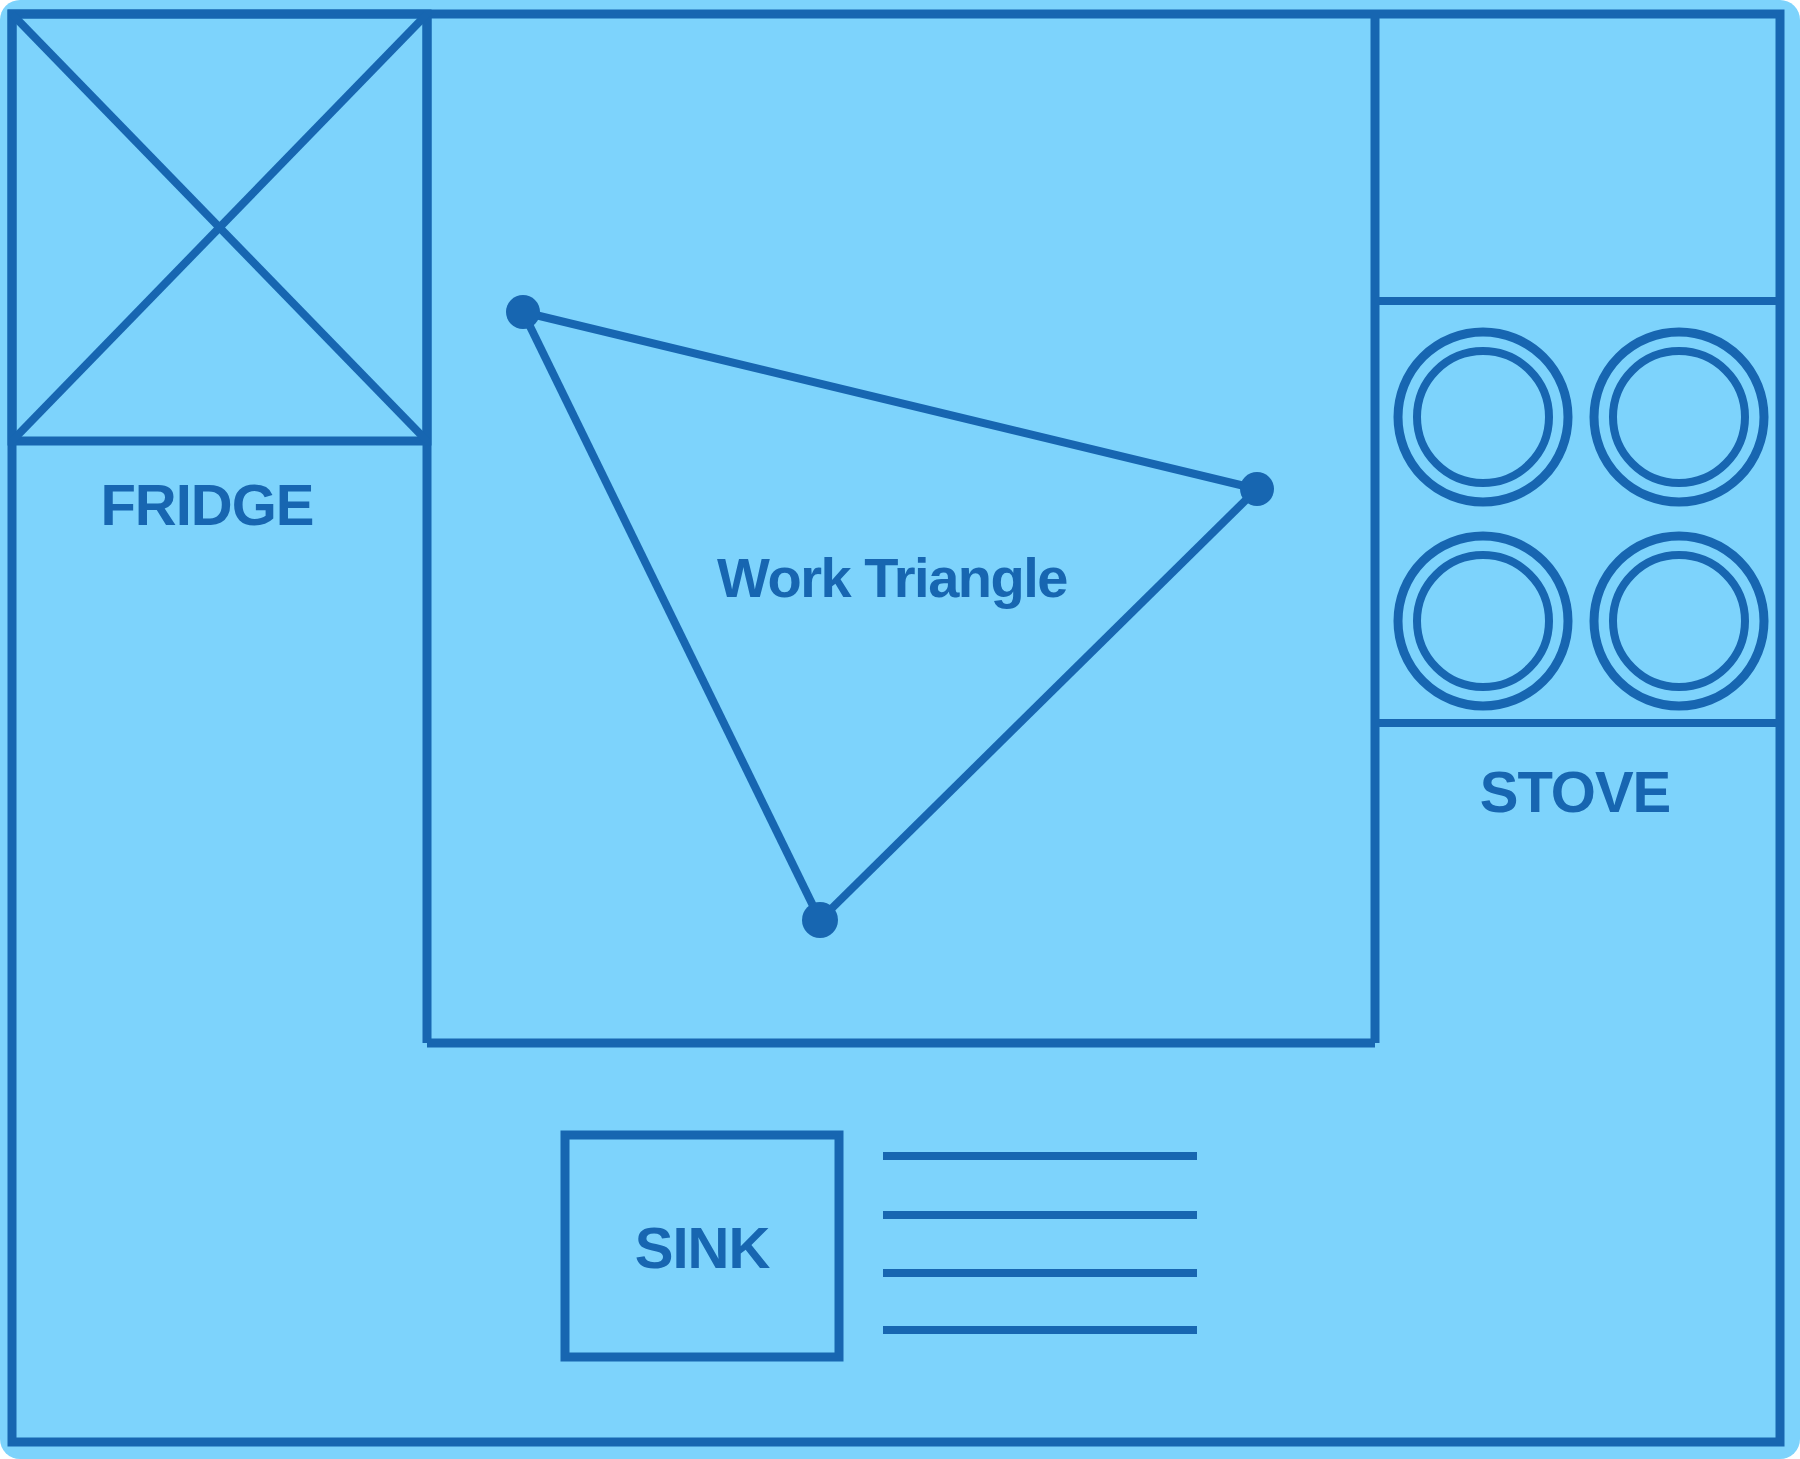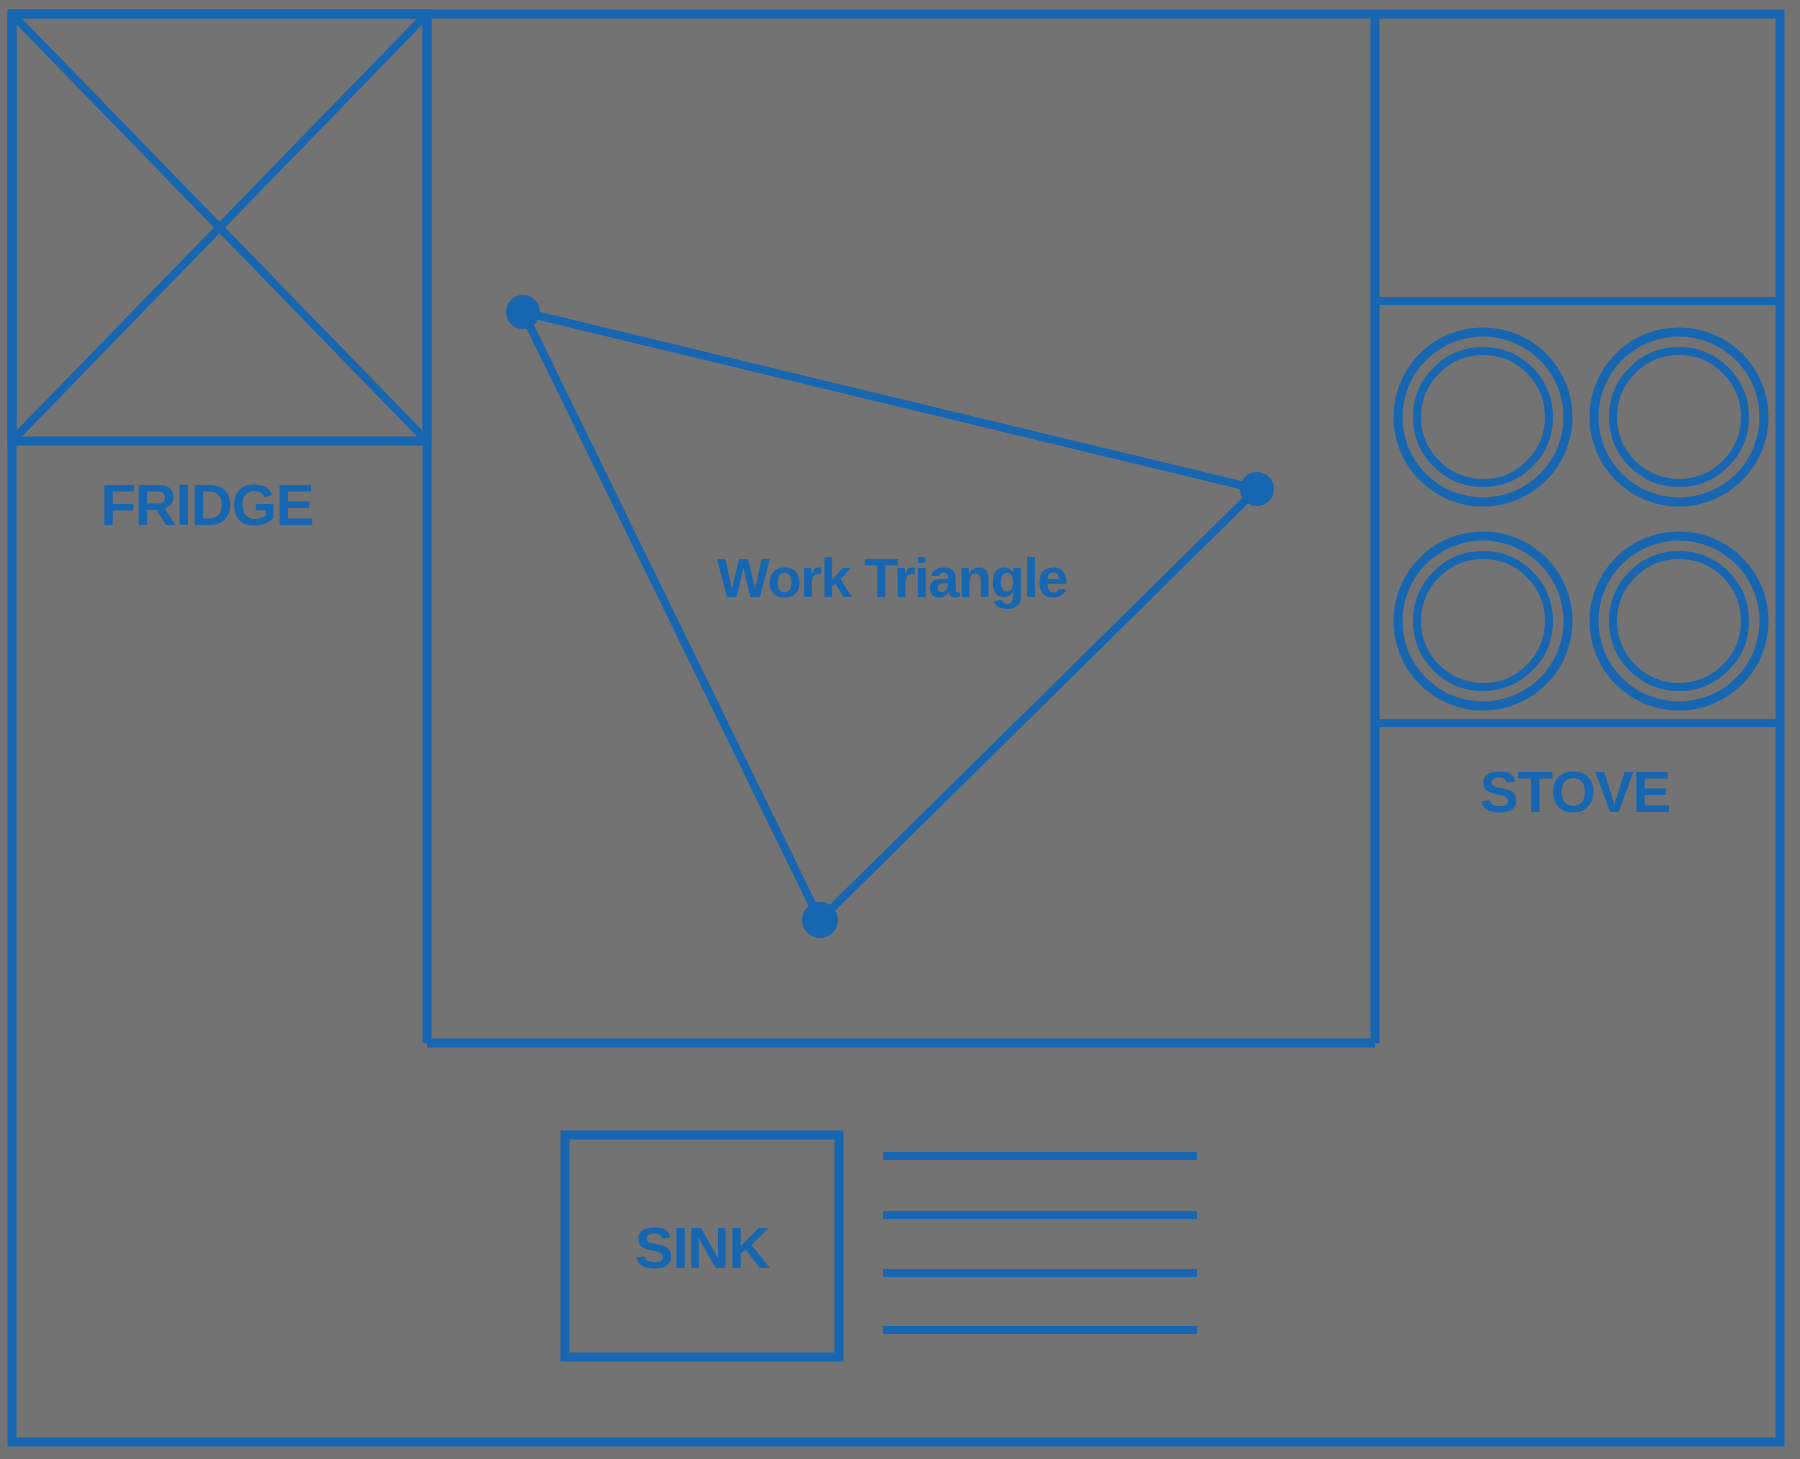--- a/index.html
+++ b/index.html
@@ -1,21 +1,22 @@
 <!DOCTYPE html>
 <html><head>
 <meta charset="utf-8">
 <style>
   html, body { margin: 0; padding: 0; background: #ffffff; }
   .canvas {
     position: relative;
     width: 1800px;
     height: 1459px;
-    background: #737373;
+    background: #7dd3fc;
     font-family: "Liberation Sans", sans-serif;
+    border-radius: 20px;
   }
   .canvas svg { display: block; width: 100%; height: 100%; }
   .stroke {
     fill: none;
     stroke: #1766b1;
     stroke-width: 9;
   }
   .stroke.thin { stroke-width: 8; }
   .dot { fill: #1766b1; stroke: none; }
   text.label {

